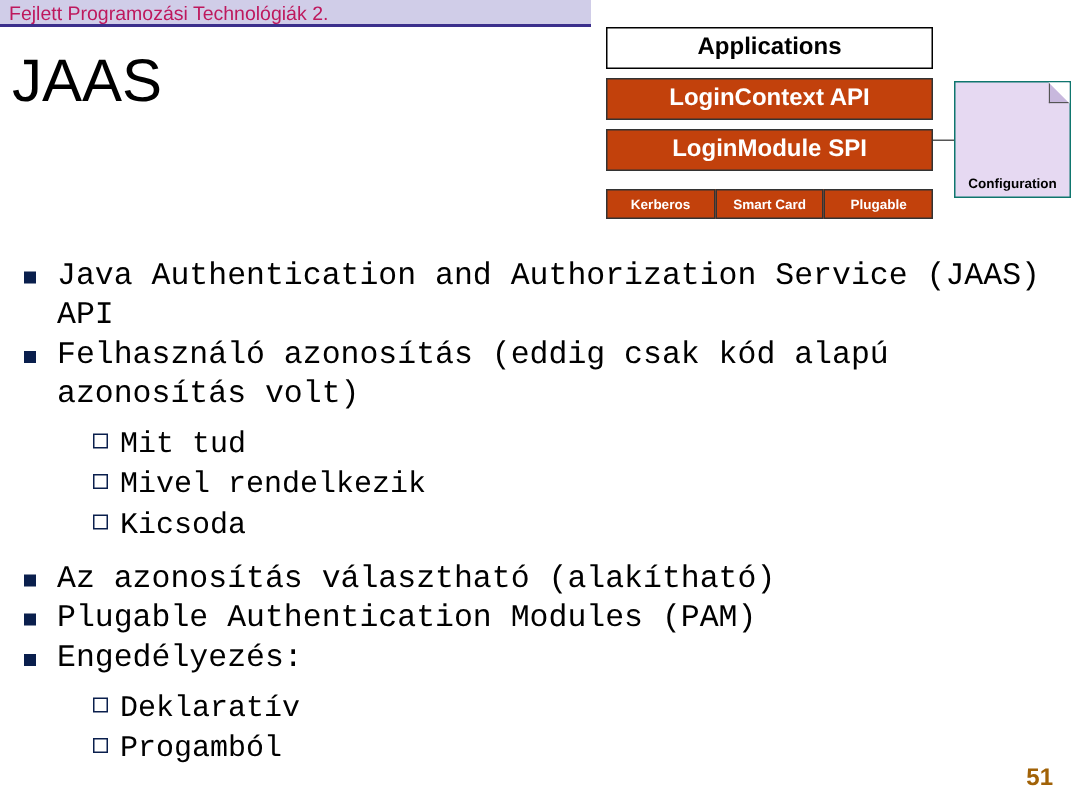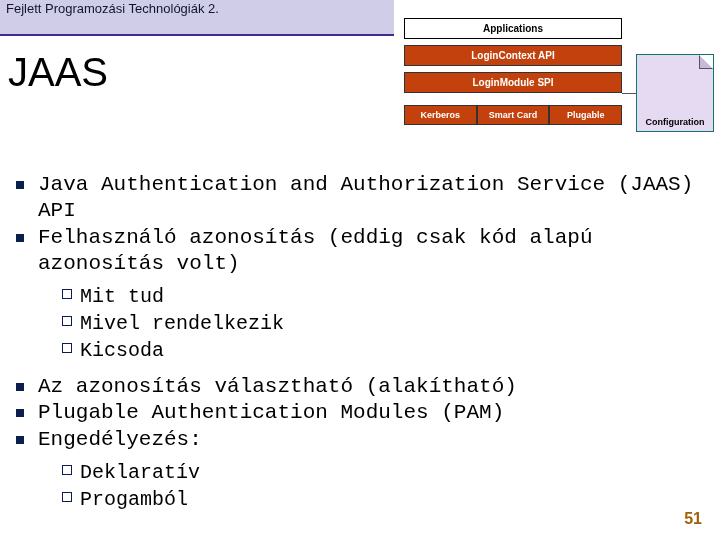--- a/index.html
+++ b/index.html
@@ -6,26 +6,26 @@
   body {
     width: 720px;
     height: 540px;
     font-family: Arial, sans-serif;
     background: #fff;
     position: relative;
     overflow: hidden;
   }
   .header-bar {
     width: 394px;
-    height: 36px;
+    height: 18px;
     background: #D0CDE8;
     border-bottom: 2px solid #3B2F8C;
     padding-left: 6px;
     font-size: 13px;
-    color: #0f172a;
+    color: #be185d;
     line-height: 18px;
   }
   .title {
     font-size: 40px;
     font-weight: 400;
     padding: 14px 0 0 8px;
     color: #000;
   }
   .diagram {
     position: absolute;
@@ -35,21 +35,21 @@
     height: 140px;
   }
   .stack {
     position: absolute;
     left: 0;
     top: 0;
     width: 218px;
   }
   .box {
     text-align: center;
-    font-size: 10px;
+    font-size: 16px;
     font-weight: bold;
     padding: 4px 2px;
     position: relative;
   }
   .box-white {
     background: #fff;
     border: 1px solid #000;
     color: #000;
     margin-bottom: 6px;
   }

